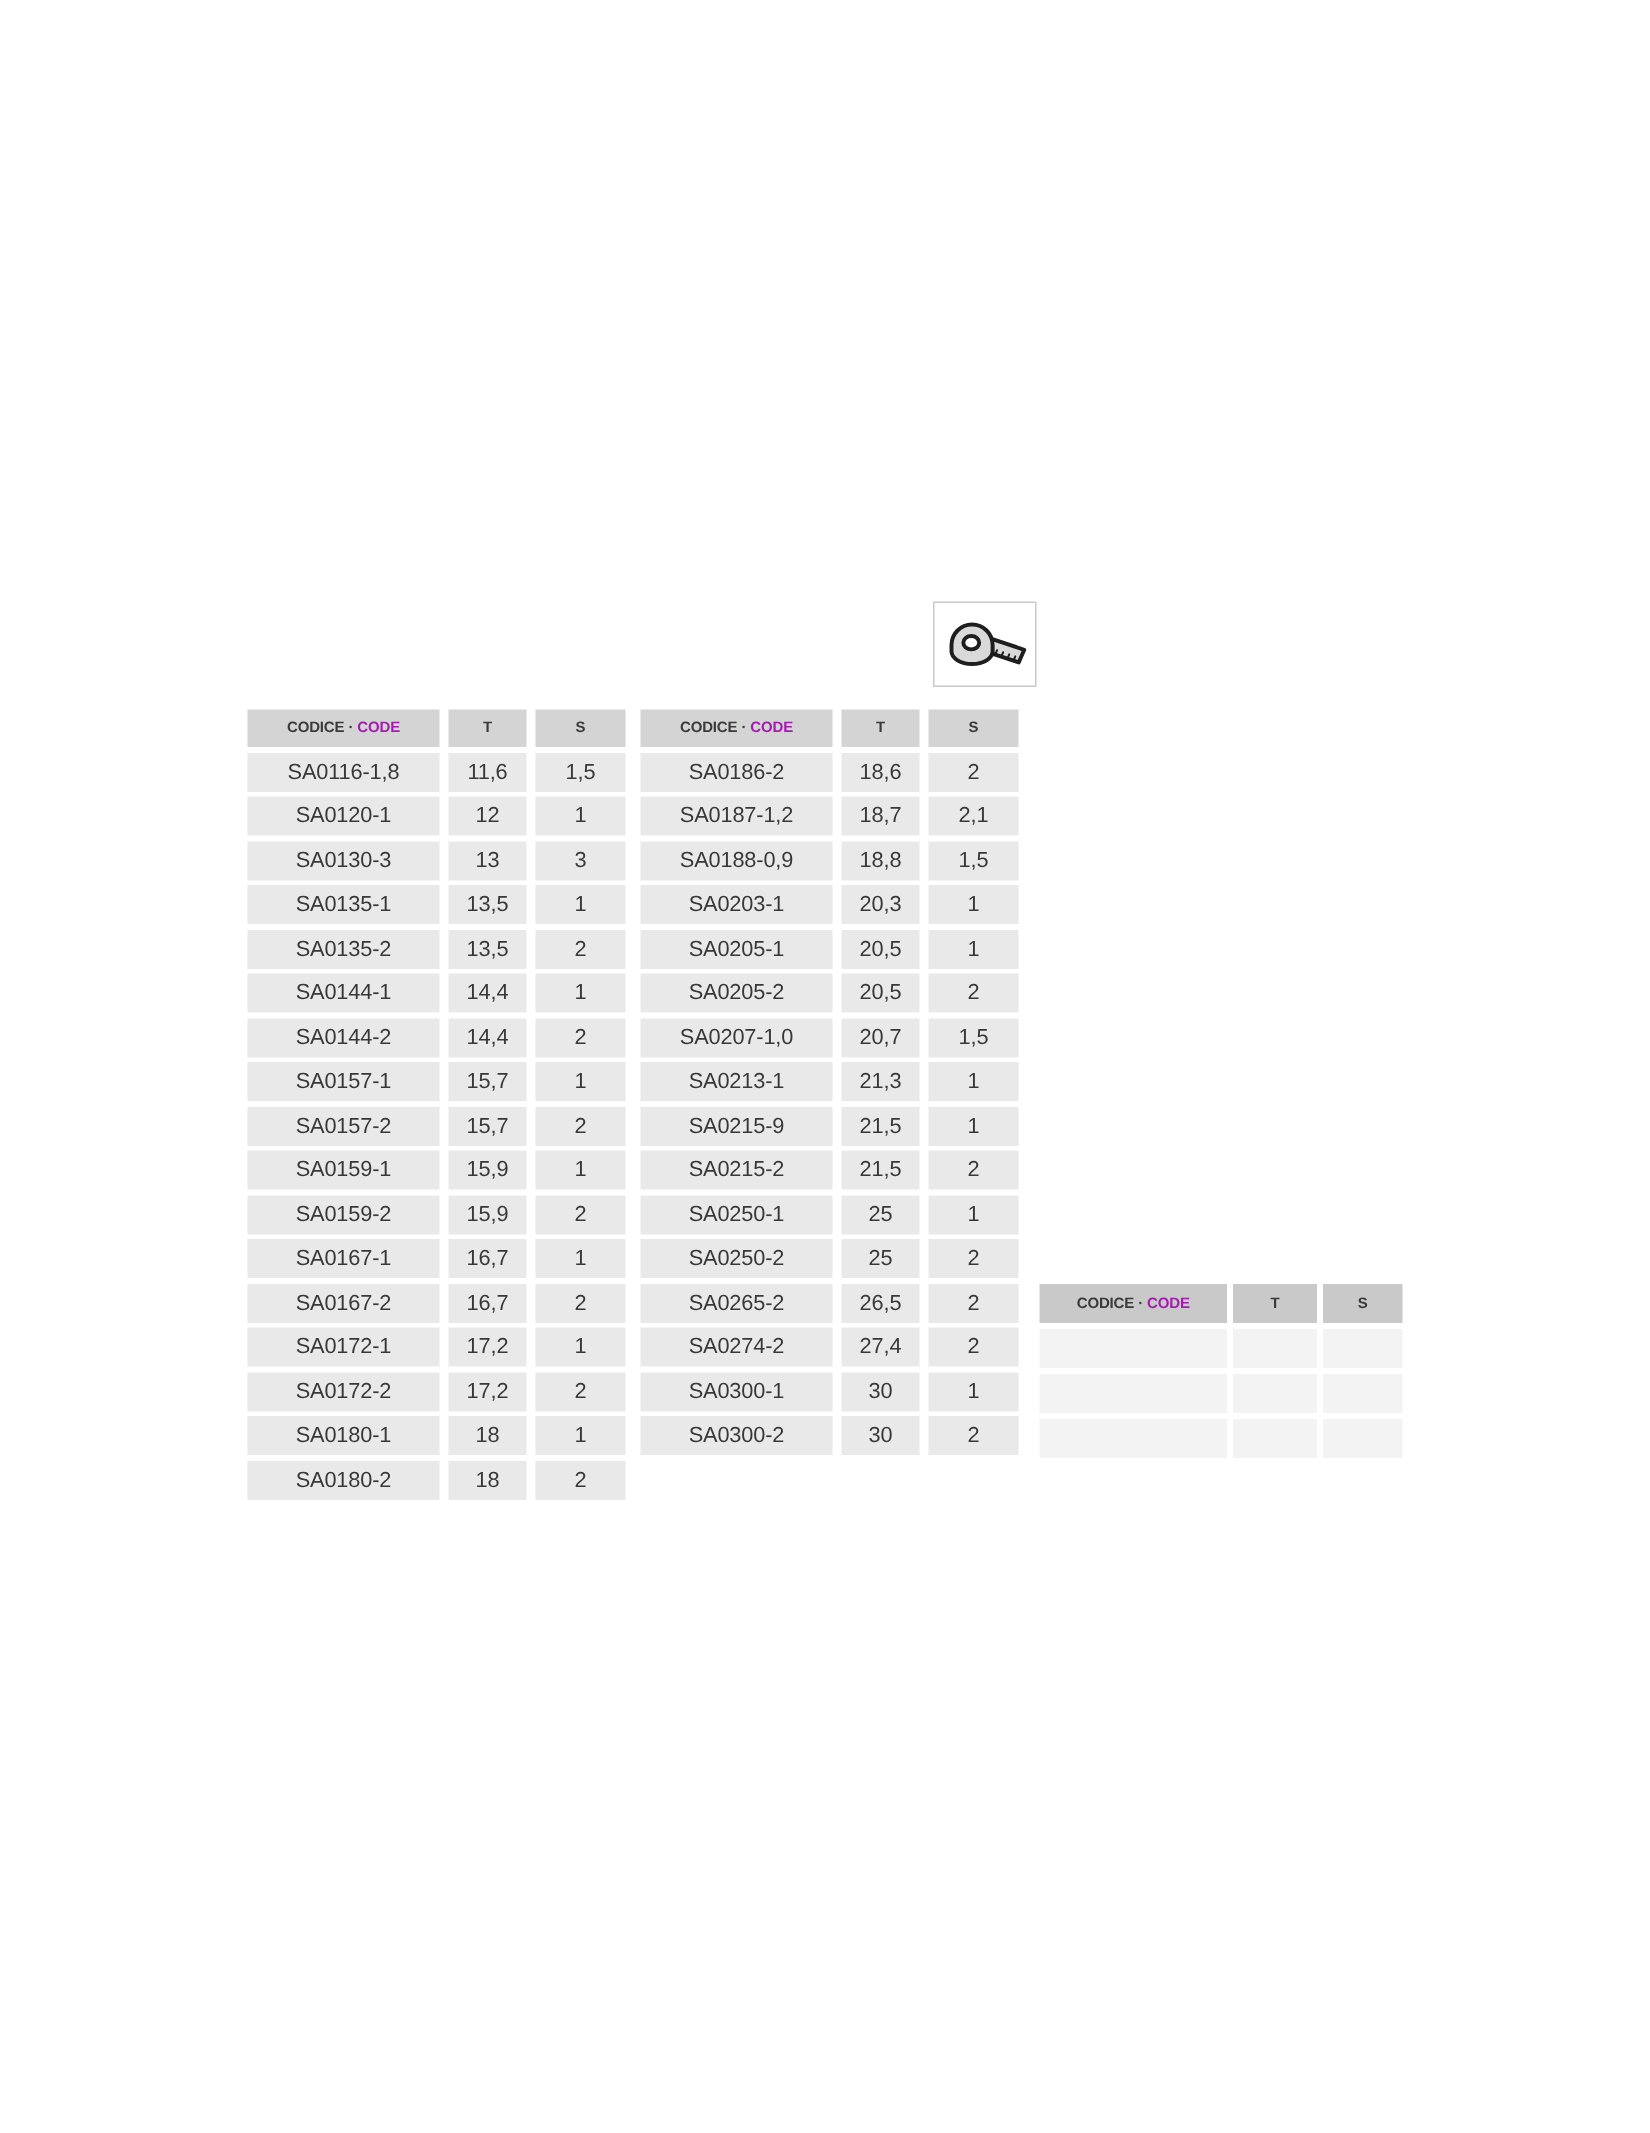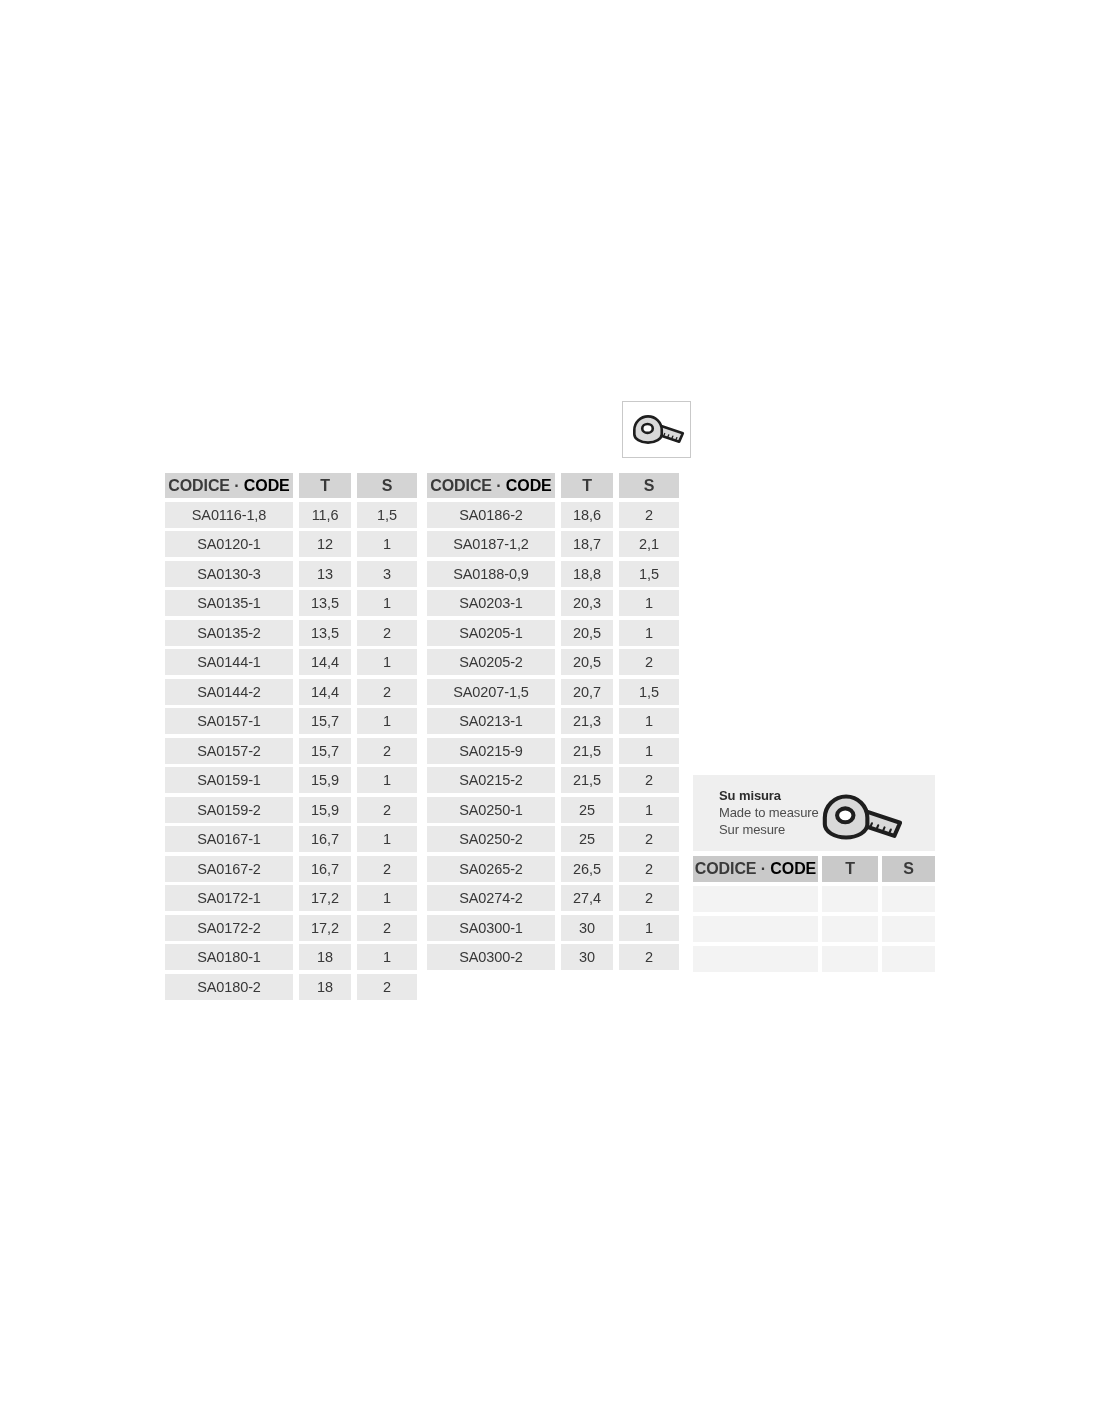--- a/index.html
+++ b/index.html
@@ -35,24 +35,24 @@
   .cell {
     background:#e9e9e9;
     height:26px;
     display:flex; align-items:center; justify-content:center;
     font-size:14.5px; color:#383838; font-weight:400;
     letter-spacing:-0.1px;
     white-space:pre;
   }
   .cell.head {
     background:#d4d4d4; height:25px;
-    font-weight:700; font-size:16px; color:#3a3a3a;
+    font-weight:700; font-size:10px; color:#3a3a3a;
   }
   .hdr-dark { color:#3a3a3a; white-space:pre; }
-  .hdr-gray { color:#000000; white-space:pre; }
+  .hdr-gray { color:#a21caf; white-space:pre; }
 
   
   .custom-box {
     position:absolute; left:693px; top:775px;
     width:242px; height:76px;
     background:#efefef;
   }
   .custom-text {
     position:absolute; left:26px; top:12px;
     font-size:13px; line-height:17px; color:#4d4d4d;
@@ -204,21 +204,21 @@
         <div class="cell">1</div>
       </div><div class="row">
         <div class="cell">SA0205-1</div>
         <div class="cell">20,5</div>
         <div class="cell">1</div>
       </div><div class="row">
         <div class="cell">SA0205-2</div>
         <div class="cell">20,5</div>
         <div class="cell">2</div>
       </div><div class="row">
-        <div class="cell">SA0207-1,5</div>
+        <div class="cell">SA0207-1,0</div>
         <div class="cell">20,7</div>
         <div class="cell">1,5</div>
       </div><div class="row">
         <div class="cell">SA0213-1</div>
         <div class="cell">21,3</div>
         <div class="cell">1</div>
       </div><div class="row">
         <div class="cell">SA0215-9</div>
         <div class="cell">21,5</div>
         <div class="cell">1</div>
@@ -246,30 +246,20 @@
         <div class="cell">SA0300-1</div>
         <div class="cell">30</div>
         <div class="cell">1</div>
       </div><div class="row">
         <div class="cell">SA0300-2</div>
         <div class="cell">30</div>
         <div class="cell">2</div>
       </div></div>
   </section>
 
-  <div class="custom-box">
-    <div class="custom-text">
-      <div class="line1">Su misura</div>
-      <div class="line2">Made to measure</div>
-      <div class="line3">Sur mesure</div>
-    </div>
-    <svg>
-        <use href="#tape-symbol"></use>
-      </svg>
-  </div>
 
   <section class="custom-table">
     <div class="cell head">
       <span class="hdr-dark">CODICE · </span><span class="hdr-gray">CODE</span>
     </div>
     <div class="cell head">T</div>
     <div class="cell head">S</div>
     <div class="rows"><div class="row">
         <div class="cell empty"></div>
         <div class="cell empty"></div>

